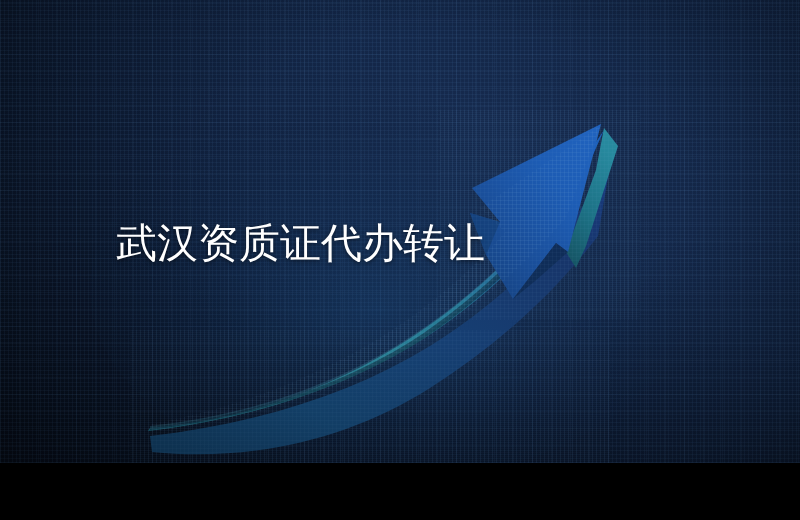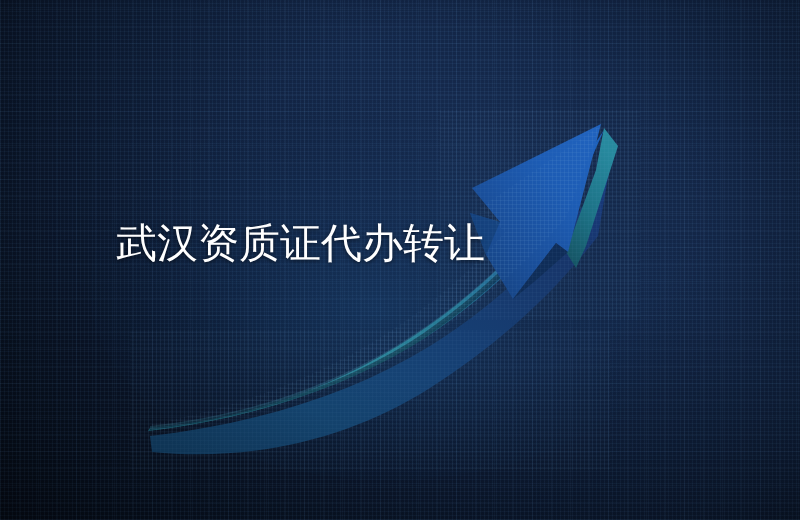--- a/index.html
+++ b/index.html
@@ -4,21 +4,21 @@
 <title>武汉资质证代办转让</title>
 <style>
   html, body {
     margin: 0;
     padding: 0;
     background: #000;
   }
   #stage {
     position: relative;
     width: 800px;
-    height: 520px;
+    height: 463px;
     overflow: hidden;
     font-family: "Liberation Sans", "DejaVu Sans", sans-serif;
     background: #701a75;
   }
 
   
   .bg-base {
     position: absolute;
     inset: 0;
     background:

